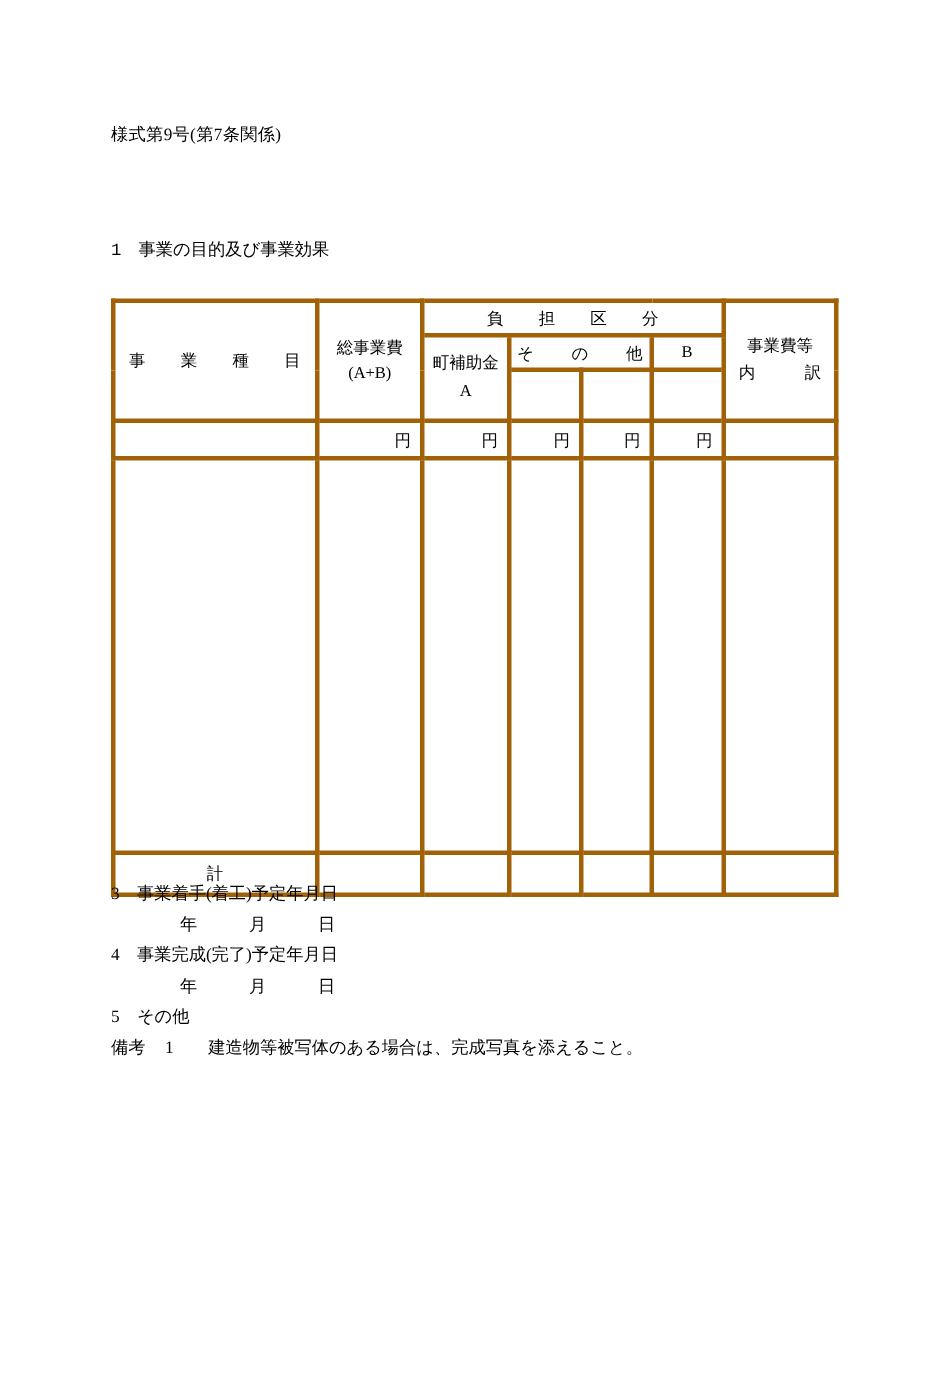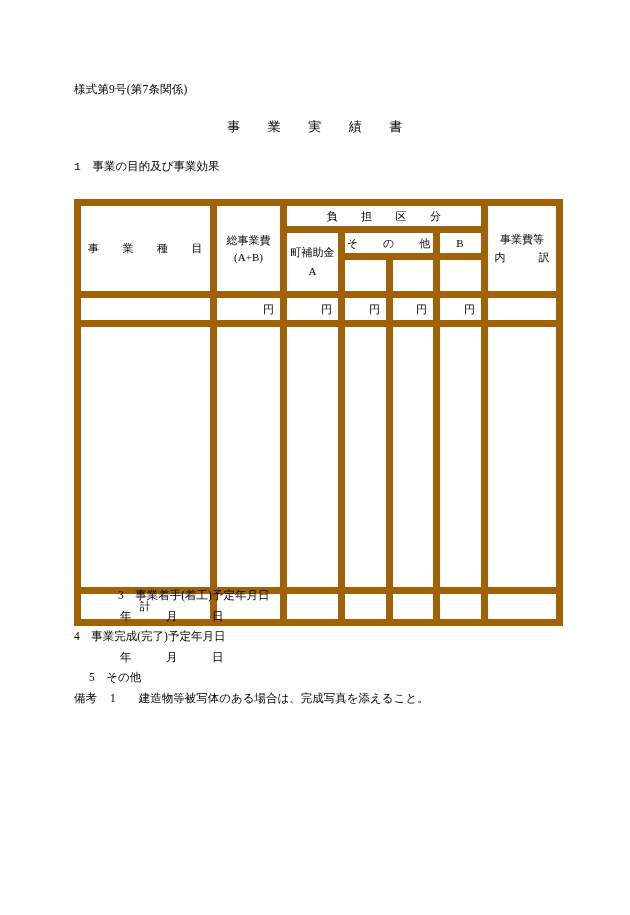--- a/index.html
+++ b/index.html
@@ -39,40 +39,40 @@
     font-size: 13px;
     letter-spacing: 0.5px;
   }
   .sec {
     position: absolute;
     font-size: 11.5px;
     white-space: pre;
   }
   .sec-1 { left: 74px; top: 159px; font-family: Liberation Mono, monospace; }
   .sec-2 { left: 74px; top: 178px; }
-  .sec-3 { left: 74px; top: 588px; margin-left: 44px; }
+  .sec-3 { left: 74px; top: 588px; }
   .sec-3-date { left: 120px; top: 609px; }
   .sec-4 { left: 74px; top: 629px; }
   .sec-4-date { left: 120px; top: 650px; }
-  .sec-5 { left: 89px; top: 670px; }
+  .sec-5 { left: 74px; top: 670px; }
   .note-label { left: 74px; top: 691px; }
   .note-1 { left: 110px; top: 691px; }
   .note-2 { left: 110px; top: 712px; }
 
   
   .tbl {
     position: absolute;
     left: 74px;
     top: 199px;
     width: 482px;
     border-collapse: collapse;
     table-layout: fixed;
   }
   .tbl td, .tbl th {
-    border: 7px solid #a16207;
+    border: 3px solid #a16207;
     font-weight: normal;
     font-size: 11px;
     padding: 0;
     vertical-align: middle;
     text-align: center;
   }
   .hdr-burden {
     height: 20px;
     letter-spacing: 0.5px;
   }
@@ -117,21 +117,20 @@
     letter-spacing: 0.5px;
   }
 </style>
 </head>
 <body>
 
 <div class="page">
 
   <div class="form-no">様式第9号(第7条関係)</div>
 
-  <div class="doc-title">事　　業　　実　　績　　書</div>
 
   <div class="sec sec-1">1　事業の目的及び事業効果</div>
 
   <table class="tbl">
     <colgroup>
       <col style="width:136px">
       <col style="width:70px">
       <col style="width:58px">
       <col style="width:48px">
       <col style="width:47px">

